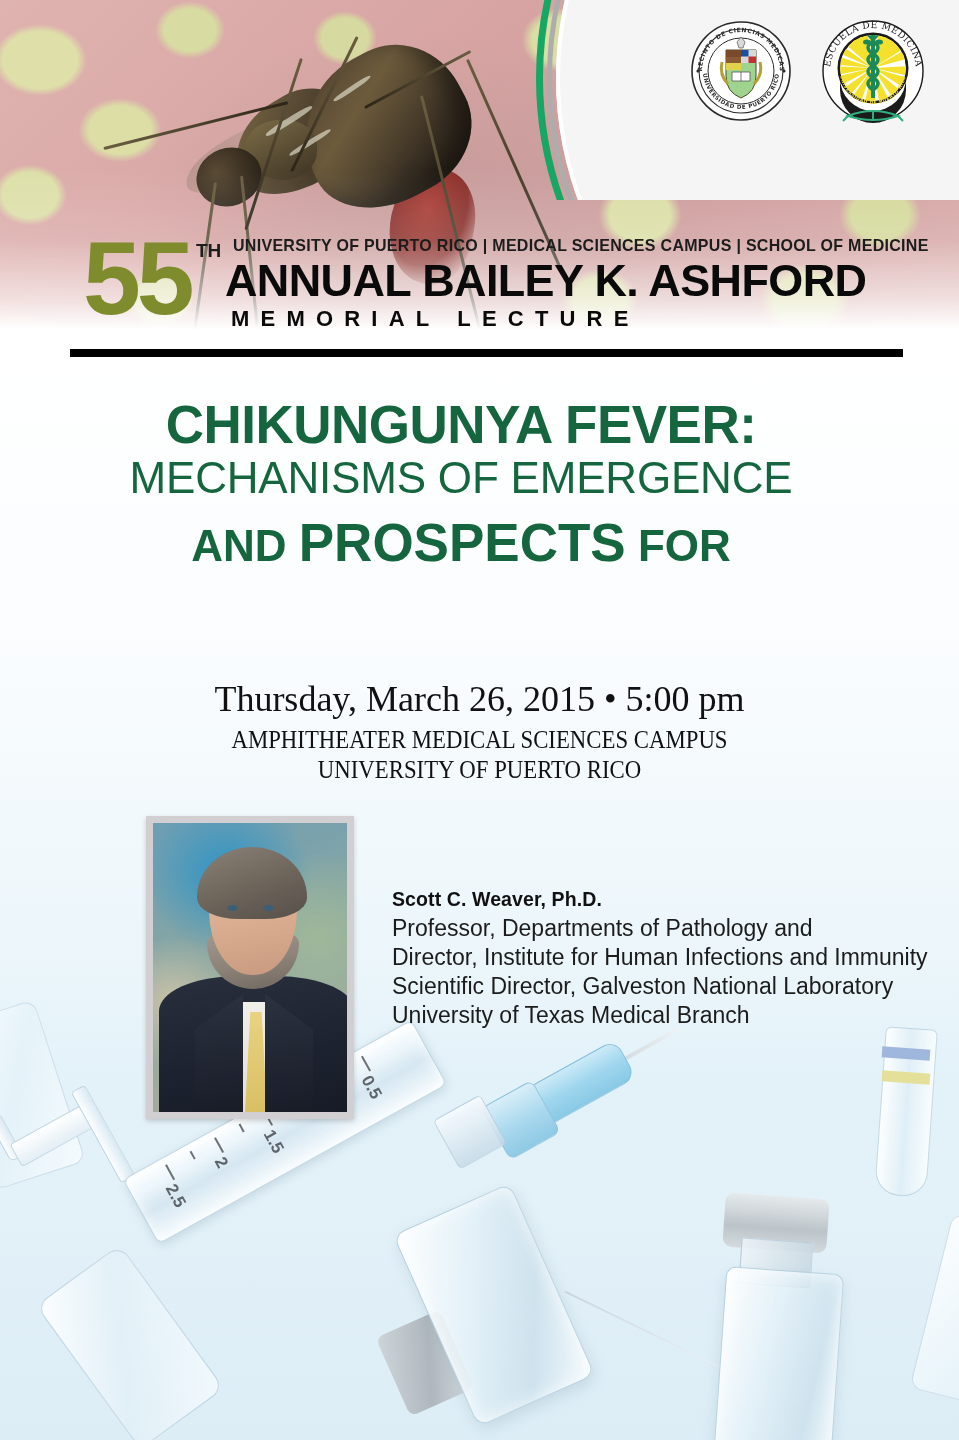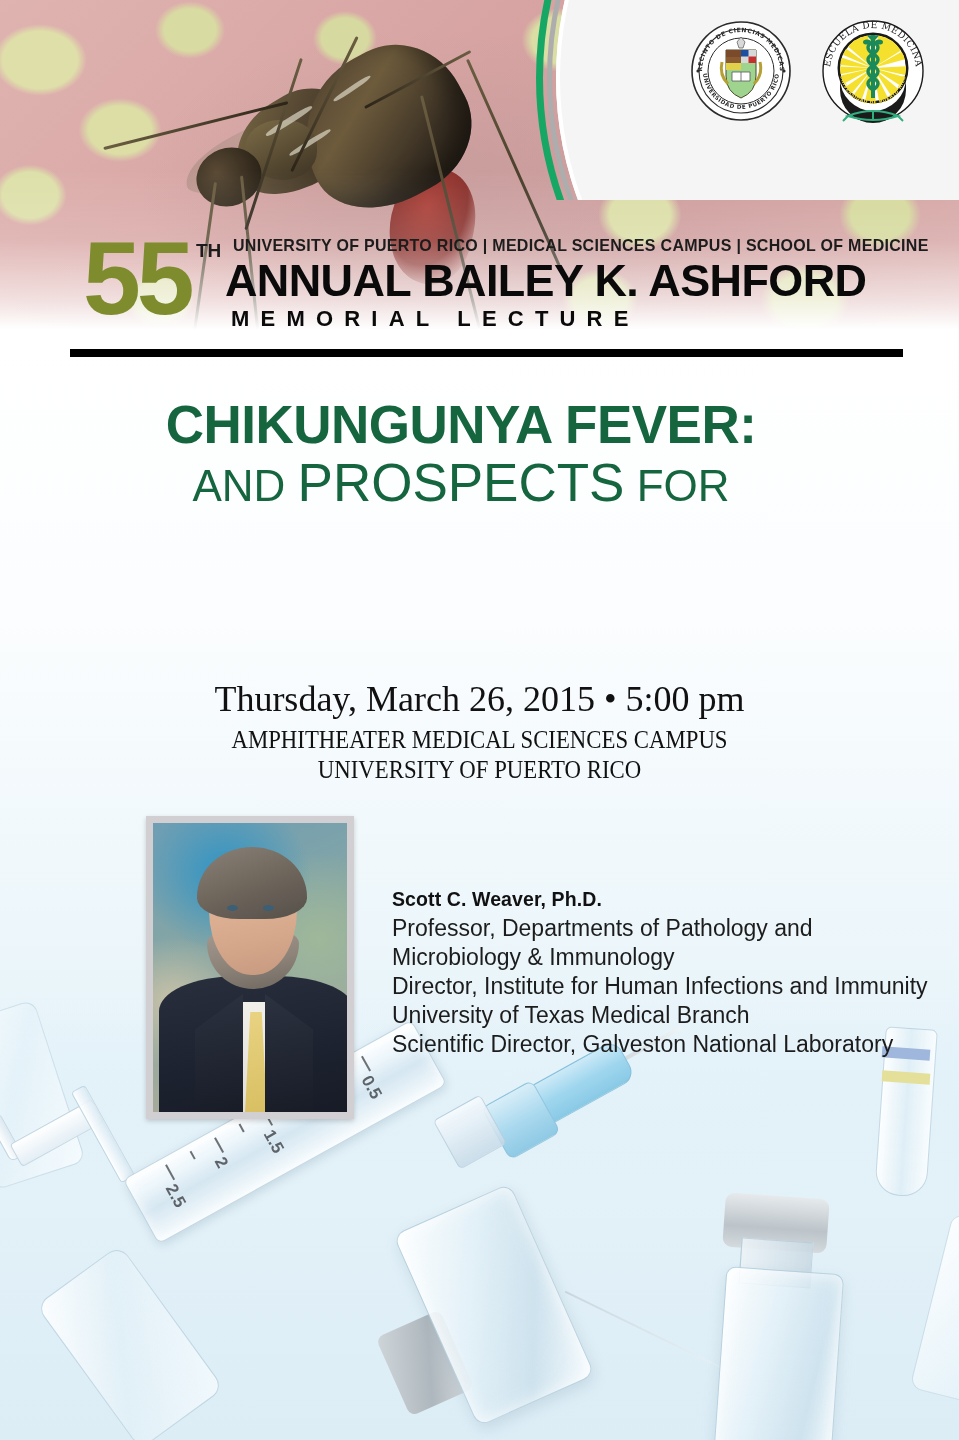--- a/index.html
+++ b/index.html
@@ -165,21 +165,21 @@
   }
 
   
   .title-block {
     position:absolute; left:0; top:398px; width:922px; text-align:center; z-index:7;
     color:#15663f;
   }
   .t-line { white-space:nowrap; font-weight:bold; line-height:1.0; }
   .t1 { font-size:53px; letter-spacing:-.5px; margin-bottom:5px; }
   .t2 { font-size:44px; font-weight:normal; letter-spacing:-.2px; margin-bottom:16px; }
-  .t3 { font-size:44px; font-weight:normal; }
+  .t3 { font-size:44px; font-weight:bold; }
   .t4 { font-size:44px; font-weight:normal; }
   .big { font-size:53px; }
 
   
   .when {
     position:absolute; left:0; top:678px; width:959px; text-align:center; z-index:7;
     font-family:"Liberation Serif", serif;
   }
   .when-date { font-size:36px; color:#111; letter-spacing:0px; }
   .when-l2 { font-size:24.5px; color:#111; margin-top:6px; transform:scaleX(.93); }
@@ -523,20 +523,21 @@
       <div class="th">TH</div>
       <div class="kicker">UNIVERSITY OF PUERTO RICO  |  MEDICAL SCIENCES CAMPUS  |  SCHOOL OF MEDICINE</div>
       <div class="annual">ANNUAL BAILEY K. ASHFORD</div>
       <div class="memorial">MEMORIAL LECTURE</div>
     </div>
   </div>
   <div class="rule-black"></div>
 
   <div class="title-block">
     <div class="t-line t1">CHIKUNGUNYA FEVER:</div>
+    <div class="t-line t2">MECHANISMS OF EMERGENCE</div>
     <div class="t-line t3">
       <span>AND</span>
       <span class="big">PROSPECTS</span>
       <span>FOR</span>
     </div>
   </div>
 
   <div class="when">
     <div class="when-date">Thursday, March 26, 2015 • 5:00 pm</div>
     <div class="when-l2">AMPHITHEATER MEDICAL SCIENCES CAMPUS</div>
@@ -554,24 +555,23 @@
       <div class="sp-face"></div>
       <div class="sp-hair"></div>
       <div class="sp-eye" style="left:74px;top:82px;"></div>
       <div class="sp-eye" style="left:110px;top:82px;"></div>
     </div>
   </div>
 
   <div class="speaker-text">
     <div class="sp-name">Scott C. Weaver, Ph.D.</div>
     <div class="sp-line">Professor, Departments of Pathology and</div>
-    <div class="sp-line">Microbiology &amp; Immunology</div>
     <div class="sp-line">Director, Institute for Human Infections and Immunity</div>
+    <div class="sp-line">Scientific Director, Galveston National Laboratory</div>
     <div class="sp-line">University of Texas Medical Branch</div>
-    <div class="sp-line">Scientific Director, Galveston National Laboratory</div>
   </div>
 
   <div class="photo-bottom">
     <div class="pb-bg"></div>
 
     <div class="glass vial-far-l"></div>
     <div class="glass vial-far-r"></div>
     <div class="glass tube-r"></div>
     <div class="band-blue"></div>
     <div class="band-yellow"></div>

